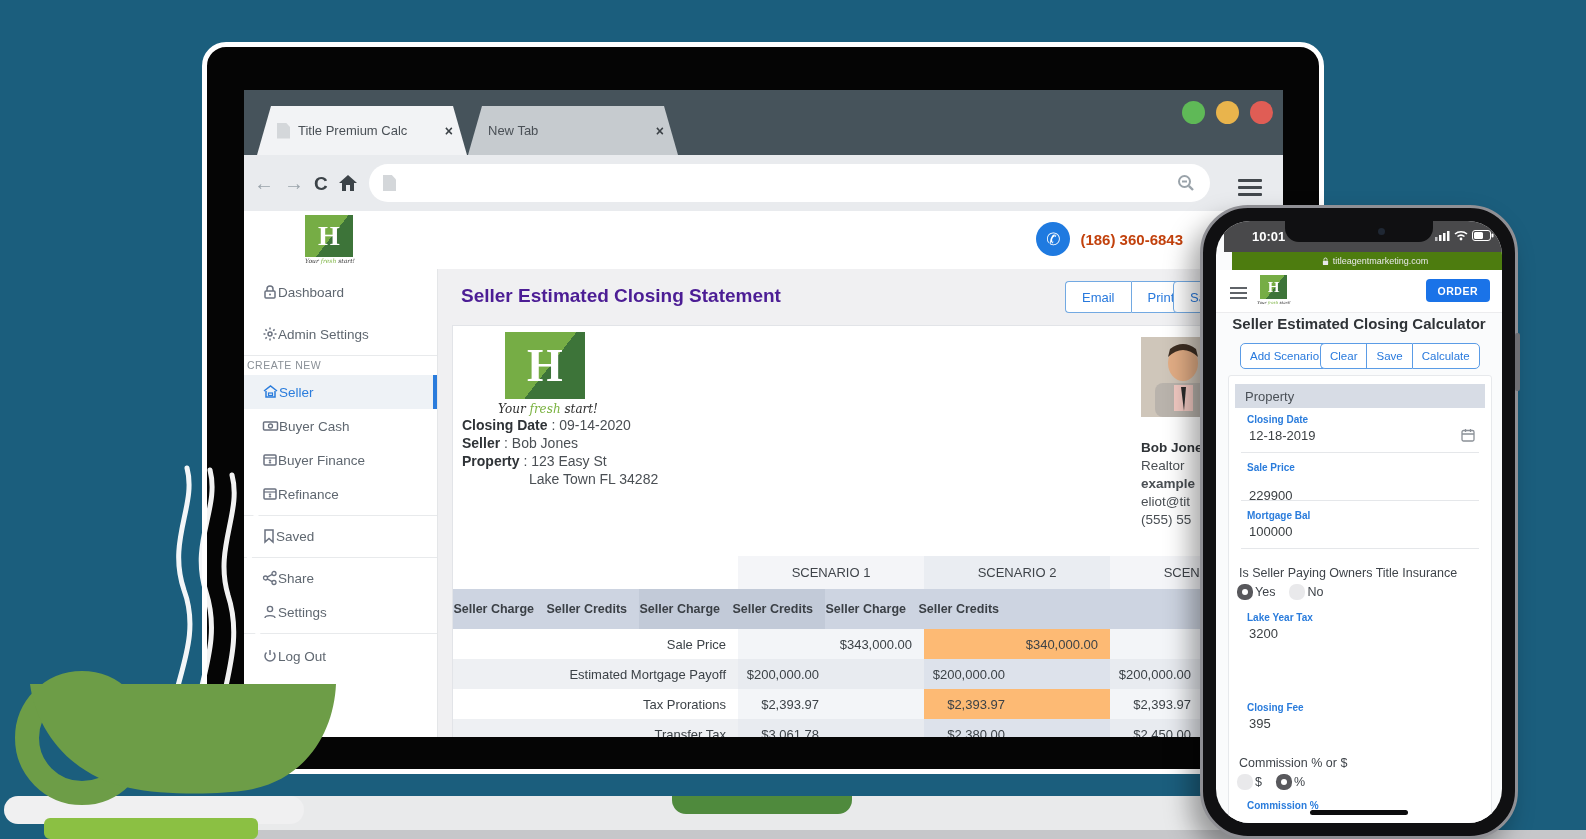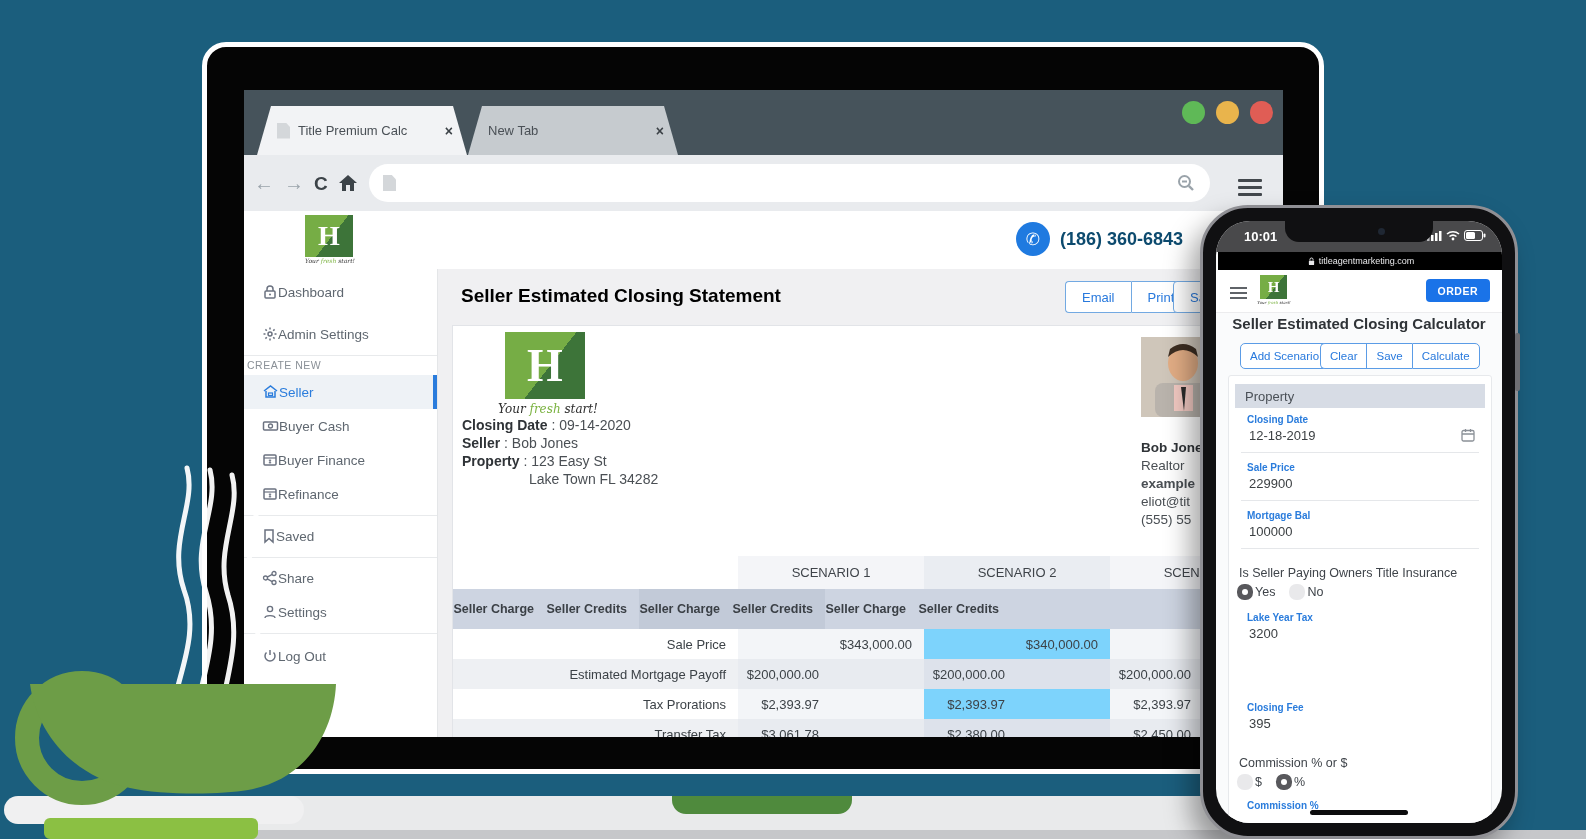--- a/index.html
+++ b/index.html
@@ -39,33 +39,33 @@
   .hlogo{position:absolute;left:61px;top:4px;width:48px;height:42px;
      background:linear-gradient(128deg,#76ad45 54%,#3d7439 54%);
      color:#fff;font-family:"Liberation Serif",serif;font-weight:bold;font-size:28px;
      display:flex;align-items:center;justify-content:center;}
   .tagline{font-family:"DejaVu Serif",serif;font-style:italic;color:#2e2e2e;}
   .tagline .accent{color:#7cb342;}
   .hdr-tag{position:absolute;left:55px;top:46px;width:62px;font-size:6px;text-align:center;}
   .phonepill{position:absolute;right:100px;top:11px;display:flex;align-items:center;gap:10px;}
   .bluecirc{width:34px;height:34px;border-radius:50%;background:#1f7ae0;color:#fff;font-size:17px;
      display:flex;align-items:center;justify-content:center;}
-  .phonenum{font-size:18px;font-weight:bold;color:#0c4a6e;}
+  .phonenum{font-size:15px;font-weight:bold;color:#c2410c;}
   .main{position:absolute;left:0;top:179px;width:100%;height:468px;background:#f0f0f2;}
   
   .sidebar{position:absolute;left:0;top:0;width:193px;height:100%;background:#fff;border-right:1px solid #e4e6e8;}
   .sitem{position:absolute;left:0;width:100%;height:30px;display:flex;align-items:center;
      padding-left:18px;box-sizing:border-box;font-size:13.5px;color:#5f6770;}
   .sitem svg{flex:0 0 auto;}
   .sitem.active{height:34px;background:#eef2f6;color:#2a7cdc;border-right:4px solid #2a7cdc;}
   .ssec{position:absolute;left:3px;width:100%;font-size:10.5px;letter-spacing:.5px;color:#8a9097;}
   .sdiv{position:absolute;left:0;width:100%;height:1px;background:#e8eaec;}
   
   .content{position:absolute;left:193px;top:0;width:846px;height:100%;}
-  .pagetitle{position:absolute;left:24px;top:16px;font-size:19px;font-weight:bold;color:#000000;}
+  .pagetitle{position:absolute;left:24px;top:16px;font-size:19px;font-weight:bold;color:#4c1d95;}
   .btn{border:1px solid #72a9e2;background:#fff;color:#2879dd;font-size:13px;height:32px;
      padding:12px 16px;box-sizing:border-box;display:flex;align-items:center;font-family:inherit;}
   .btngroup{position:absolute;left:628px;top:12px;display:flex;}
   .btngroup .btn:first-child{border-radius:4px 0 0 4px;border-right:none;}
   .btngroup .btn:last-child{border-radius:0 4px 4px 0;}
   .savebtn{position:absolute;left:736px;top:12px;border-radius:4px;}
   .card{position:absolute;left:15px;top:56px;width:845px;height:420px;background:#fff;border:1px solid #e2e4e8;}
   .clogo{position:absolute;left:52px;top:6px;width:80px;height:67px;
      background:linear-gradient(128deg,#76ad45 54%,#3d7439 54%);
      color:#fff;font-family:"Liberation Serif",serif;font-weight:bold;font-size:46px;
@@ -83,33 +83,33 @@
   .td{width:93px;text-align:right;padding-right:12px;box-sizing:border-box;height:100%;
       display:flex;align-items:center;justify-content:flex-end;white-space:nowrap;}
   .td.desc{width:285px;}
   .ghead{display:flex;height:33px;font-size:13px;color:#3f444a;}
   .gcell{width:186px;display:flex;align-items:center;justify-content:center;}
   .gdesc{width:285px;}
   .g13{background:#f4f5f8;} .g2{background:#eaedf2;}
   .chead{display:flex;height:40px;background:#cdd4e1;font-weight:bold;font-size:12.5px;color:#3a3f45;}
   .chead .td{align-items:center;}
   .chead .alt{background:#c2cad8;}
-  .re .sc{background:#f3f5f8;} .re .alt{background:#7dd3fc;}
+  .re .sc{background:#f3f5f8;} .re .alt{background:#fdba74;}
   .ro .desc{background:#eef0f3;} .ro .sc{background:#e8ebf0;} .ro .alt{background:#dde2eb;}
   
   .phone{left:1200px;top:205px;width:318px;height:634px;background:#101012;border:3px solid #8f8f94;
      border-radius:48px;box-sizing:border-box;box-shadow:-10px 14px 26px rgba(0,0,0,.35);}
   .sidebtn{position:absolute;right:-5px;top:125px;width:5px;height:58px;background:#6e6e73;border-radius:2px;}
   .pscreen{position:absolute;left:13px;top:13px;width:286px;height:602px;border-radius:34px;background:#fafbfc;overflow:hidden;}
-  .statusbar{position:absolute;left:0;top:0;width:100%;height:31px;background:#49494b;color:#fff;}
+  .statusbar{position:absolute;left:8px;top:0;width:100%;height:31px;background:#49494b;color:#fff;}
   .ptime{position:absolute;left:28px;top:8px;font-size:13px;font-weight:bold;}
   .sticons{position:absolute;right:16px;top:9px;display:flex;gap:4px;align-items:center;}
   .notch{position:absolute;left:50%;transform:translateX(-50%);top:0;width:148px;height:21px;background:#101012;border-radius:0 0 14px 14px;}
   .cam{position:absolute;left:63%;top:7px;width:7px;height:7px;border-radius:50%;background:#1f2733;}
-  .urlbar{position:absolute;left:2px;top:31px;width:100%;height:18px;background:#000000;color:#e8e8ea;
+  .urlbar{position:absolute;left:16px;top:31px;width:100%;height:18px;background:#4d7c0f;color:#e8e8ea;
      font-size:9px;display:flex;align-items:center;justify-content:center;gap:4px;}
   .pheader{position:absolute;left:0;top:49px;width:100%;height:42px;background:#fff;border-bottom:1px solid #ececee;}
   .pburger{position:absolute;left:14px;top:14px;width:17px;}
   .pburger div{height:2.5px;background:#5f6368;margin:2.5px 0;}
   .plogo{position:absolute;left:44px;top:5px;width:27px;height:24px;
      background:linear-gradient(128deg,#76ad45 54%,#3d7439 54%);color:#fff;
      font-family:"Liberation Serif",serif;font-weight:bold;font-size:15px;
      display:flex;align-items:center;justify-content:center;}
   .plogo-tag{position:absolute;left:38px;top:30px;width:40px;font-size:4px;text-align:center;}
   .orderbtn{position:absolute;right:12px;top:9px;background:#1a73e8;color:#fff;border:none;border-radius:4px;
@@ -459,21 +459,21 @@
         <div class="pval" style="top:52px">12-18-2019</div>
         <svg class="calic" style="top:52px" width="14" height="14" viewBox="0 0 14 14">
             <rect x="1" y="2.5" width="12" height="10.5" rx="1.5" fill="none" stroke="#8a9097" stroke-width="1.3"></rect>
             <line x1="1" y1="6" x2="13" y2="6" stroke="#8a9097" stroke-width="1.3"></line>
             <line x1="4.5" y1="1" x2="4.5" y2="4" stroke="#8a9097" stroke-width="1.3"></line>
             <line x1="9.5" y1="1" x2="9.5" y2="4" stroke="#8a9097" stroke-width="1.3"></line>
           </svg>
         <div class="pdiv" style="top:76px"></div>
 
         <div class="plabel" style="top:86px">Sale Price</div>
-        <div class="pval" style="top:100px">229900</div>
+        <div class="pval" style="top:112px">229900</div>
         <div class="pdiv" style="top:124px"></div>
 
         <div class="plabel" style="top:134px">Mortgage Bal</div>
         <div class="pval" style="top:148px">100000</div>
         <div class="pdiv" style="top:172px"></div>
 
         <div class="pquest" style="top:190px">Is Seller Paying Owners Title Insurance</div>
         <div class="radiorow" style="top:208px">
           <span class="knob on"></span>
           <span>Yes</span>

